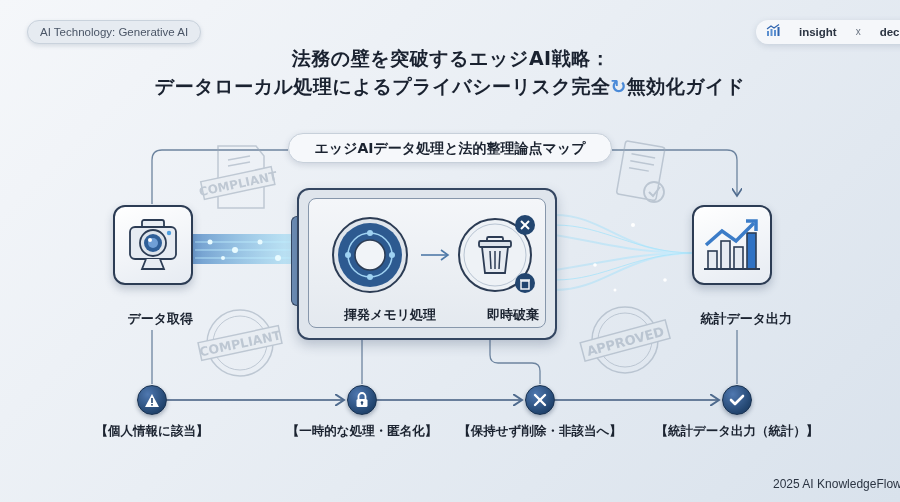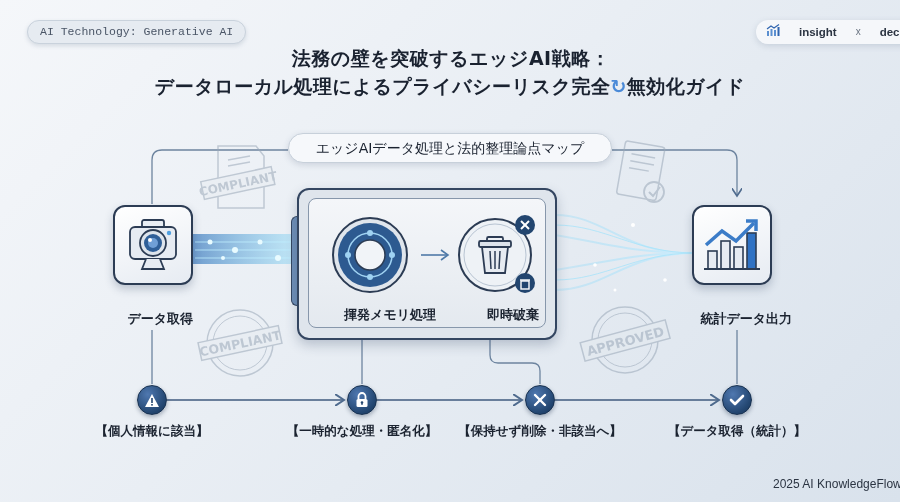--- a/index.html
+++ b/index.html
@@ -11,21 +11,21 @@
     color: #1b2330;
   }
   .abs { position: absolute; }
 
   
   .chip-left {
     left: 27px; top: 20px; height: 24px; padding: 0 12px;
     border-radius: 12px; background: #e6ebf1;
     border: 1px solid #c9d2dc;
     box-shadow: 0 2px 4px rgba(80,100,130,0.18);
-    font-family: Liberation Mono, monospace; font-size: 11.5px; color: #4a5566;
+    font-family: Liberation Sans, sans-serif; font-size: 11.5px; color: #4a5566;
     line-height: 22px; white-space: nowrap;
   }
   .chip-right {
     left: 756px; top: 20px; height: 24px; padding: 0 12px 0 10px;
     border-radius: 12px; background: #f5f7fa;
     box-shadow: 0 2px 6px rgba(80,100,130,0.2);
     font-family: "Liberation Sans", sans-serif; font-size: 11.5px; color: #2b3442;
     line-height: 24px; white-space: nowrap; display: flex; align-items: center; gap: 19px;
     font-weight: bold;
   }
@@ -39,21 +39,21 @@
   .title-1 { top: 46px; font-size: 19px; padding-left: 2px; }
   .title-2 { top: 74px; font-size: 19px; padding-left: 0px; text-align: center; }
   .title-2 .emoji { color: #4a8ad8; }
 
   
   .map-label {
     left: 288px; top: 133px; width: 324px; height: 30px;
     border-radius: 15px; background: #f6f8fb;
     border: 1px solid #c7d0da;
     box-shadow: 0 2px 6px rgba(60,80,110,0.18);
-    font-size: 14px; font-weight: normal; color: #1b2330; text-align: center; line-height: 28px;
+    font-size: 14px; font-weight: bold; color: #1b2330; text-align: center; line-height: 28px;
     z-index: 3;
   }
 
   
   svg.lines { position: absolute; left: 0; top: 0; z-index: 1; }
 
   
   .icon-box {
     width: 80px; height: 80px; border-radius: 12px;
     background: linear-gradient(160deg, #ffffff 0%, #e6ebf2 100%);
@@ -321,15 +321,15 @@
     <line x1="12" y1="2" x2="2" y2="12" stroke="#ffffff" stroke-width="2.4" stroke-linecap="round"></line>
   </svg>
 </div>
 <div class="abs step-label" style="left:445px;width:190px;top:423px;">【保持せず削除・非該当へ】</div>
 
 <div class="abs step-circle" style="left:722px;top:385px;">
   <svg width="16" height="14" viewBox="0 0 16 14">
     <polyline points="2,7 6,11 14,3" fill="none" stroke="#ffffff" stroke-width="2.6" stroke-linecap="round" stroke-linejoin="round"></polyline>
   </svg>
 </div>
-<div class="abs step-label" style="left:647px;width:180px;top:423px;">【データ取得（統計）】</div>
+<div class="abs step-label" style="left:647px;width:180px;top:423px;">【統計データ出力（統計）】</div>
 
 <div class="abs footer">2025 AI KnowledgeFlow</div>
 
 </body></html>

